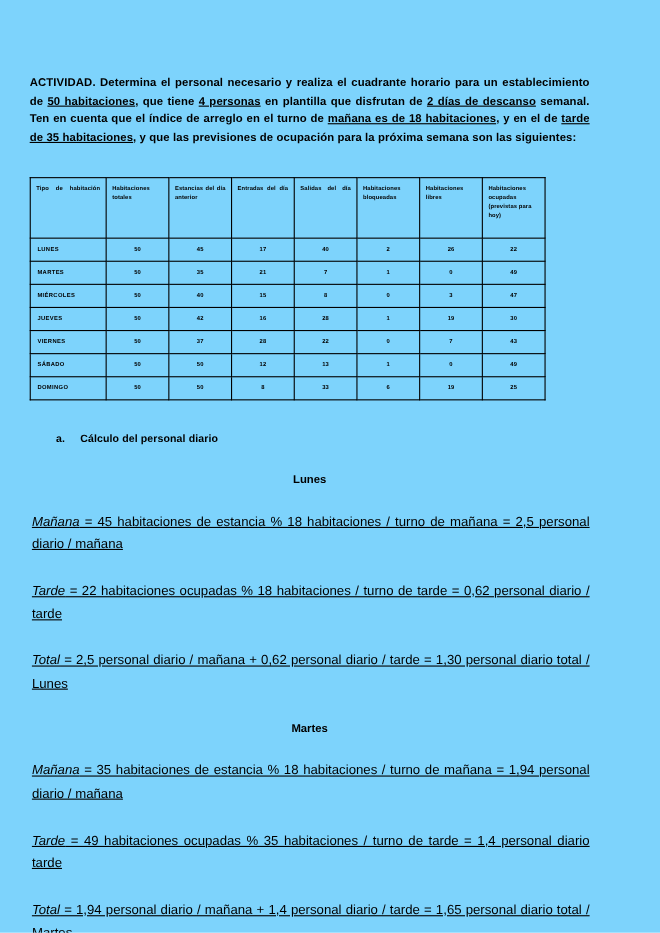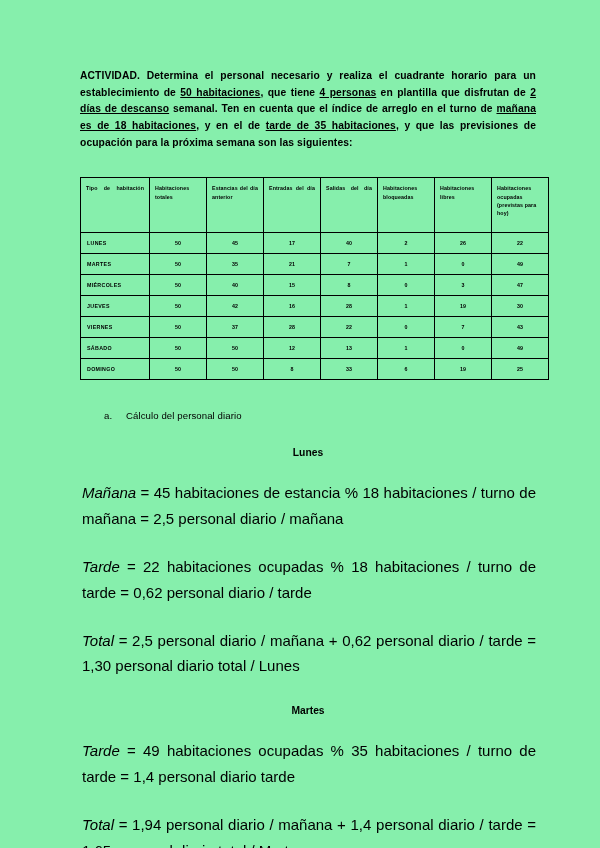--- a/index.html
+++ b/index.html
@@ -12,22 +12,22 @@
     height: 848px;
     font-family: "Liberation Sans", sans-serif;
     color: #000000;
     position: relative;
     overflow: hidden;
   }
   .page {
     width: 600px;
     height: 848px;
     box-sizing: border-box;
-    padding: 68px 64px 0 80px;
-    background: #86efac;
+    padding: 68px 64px 0 27px;
+    background: #7dd3fc;
   }
 
   
   .intro {
     font-size: 10.3px;
     font-weight: bold;
     line-height: 1.62;
     text-align: justify;
     margin: 0 0 26px 0;
     letter-spacing: 0.01em;
@@ -71,43 +71,44 @@
     text-align: left;
     padding-left: 6px;
     letter-spacing: 0.06em;
   }
 
   
   .section-item {
     margin: 30px 0 0 0;
     padding-left: 24px;
     font-size: 9.6px;
-    font-weight: normal;
+    font-weight: bold;
     letter-spacing: 0.01em;
   }
   .section-item .marker {
     display: inline-block;
     width: 22px;
   }
 
   
   .day-heading {
     text-align: center;
     font-size: 10.3px;
     font-weight: bold;
     margin: 26px 0 0 0;
   }
 
   
   .calc {
-    font-size: 15px;
+    font-size: 12px;
     line-height: 1.72;
     text-align: justify;
     margin: 22px 0 0 0;
     padding-left: 2px;
+    text-decoration: underline;
   }
   .calc .term {
     font-style: italic;
   }
   .calc.tight { }
 </style>
 </head>
 <body>
 
 <div class="page">
@@ -206,18 +207,19 @@
   <div class="day-heading">Lunes</div>
 
   <p class="calc"><span class="term">Mañana</span><span> = 45 habitaciones de estancia % 18 habitaciones / turno de mañana = 2,5 personal diario / mañana</span></p>
 
   <p class="calc"><span class="term">Tarde</span><span> = 22 habitaciones ocupadas % 18 habitaciones / turno de tarde = 0,62 personal diario / tarde</span></p>
 
   <p class="calc"><span class="term">Total</span><span> = 2,5 personal diario / mañana + 0,62 personal diario / tarde = 1,30 personal diario total / Lunes</span></p>
 
   <div class="day-heading">Martes</div>
 
+  <p class="calc"><span class="term">Mañana</span><span> = 35 habitaciones de estancia % 18 habitaciones / turno de mañana = 1,94 personal diario / mañana</span></p>
 
   <p class="calc tight"><span class="term">Tarde</span><span> = 49 habitaciones ocupadas % 35 habitaciones / turno de tarde = 1,4 personal diario tarde</span></p>
 
   <p class="calc tight"><span class="term">Total</span><span> = 1,94 personal diario / mañana + 1,4 personal diario / tarde = 1,65 personal diario total / Martes</span></p>
 
 </div>
 
 </body></html>

